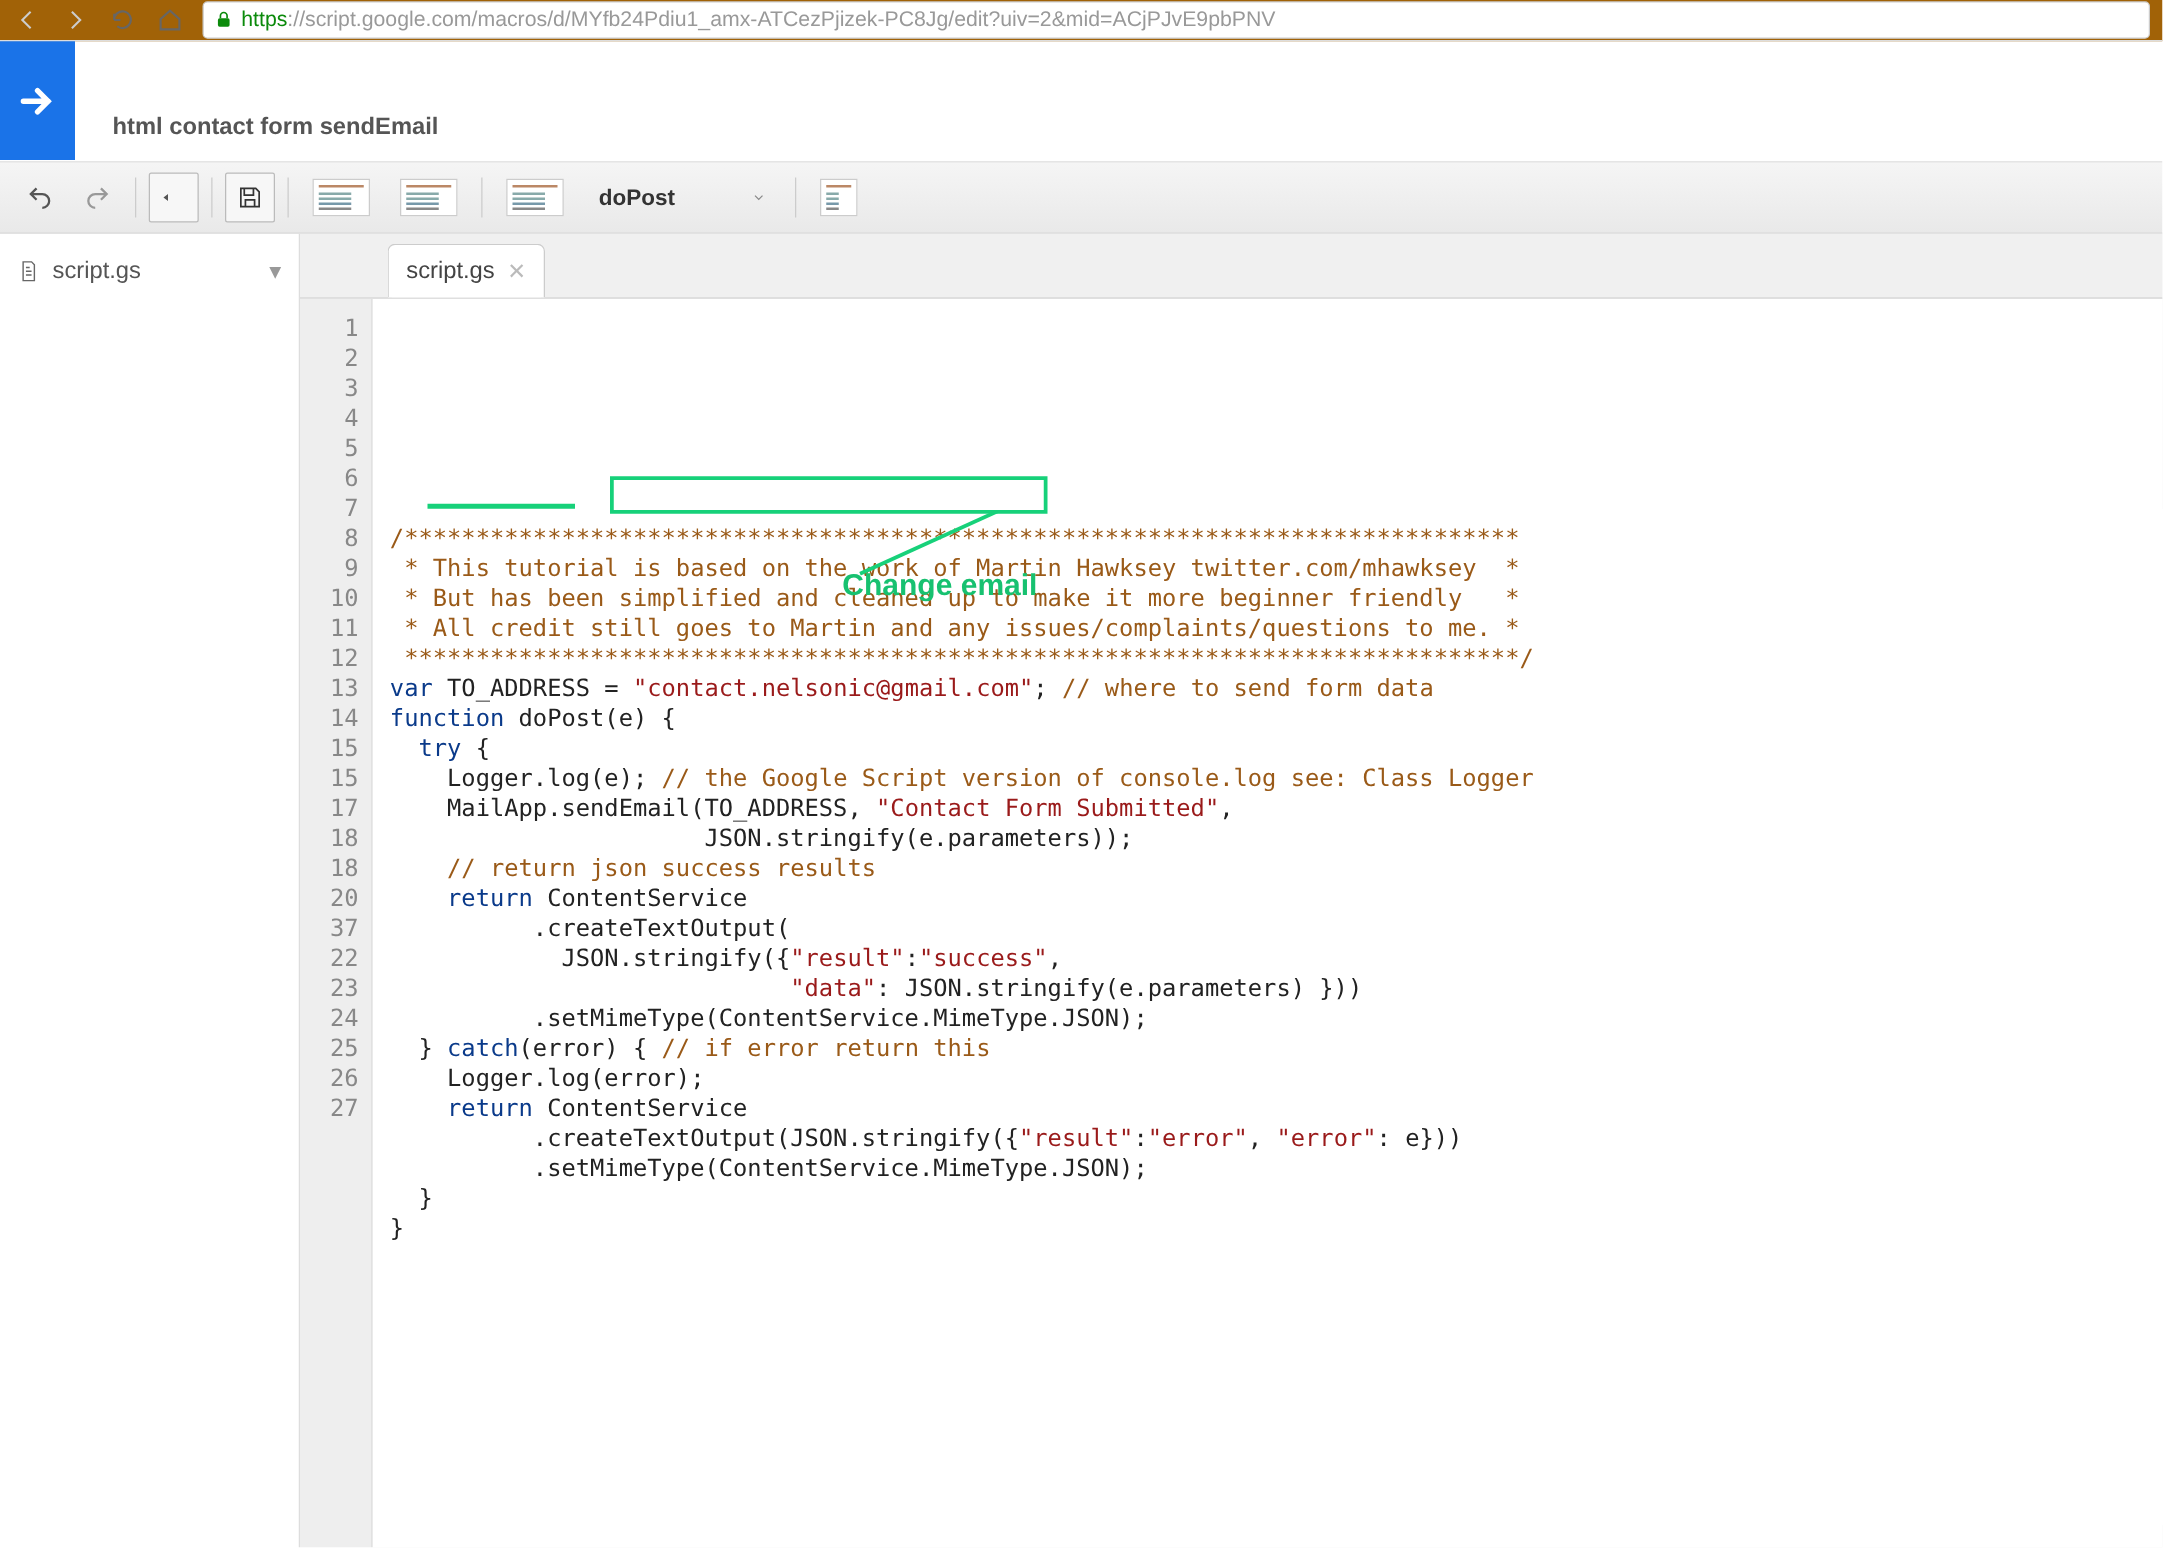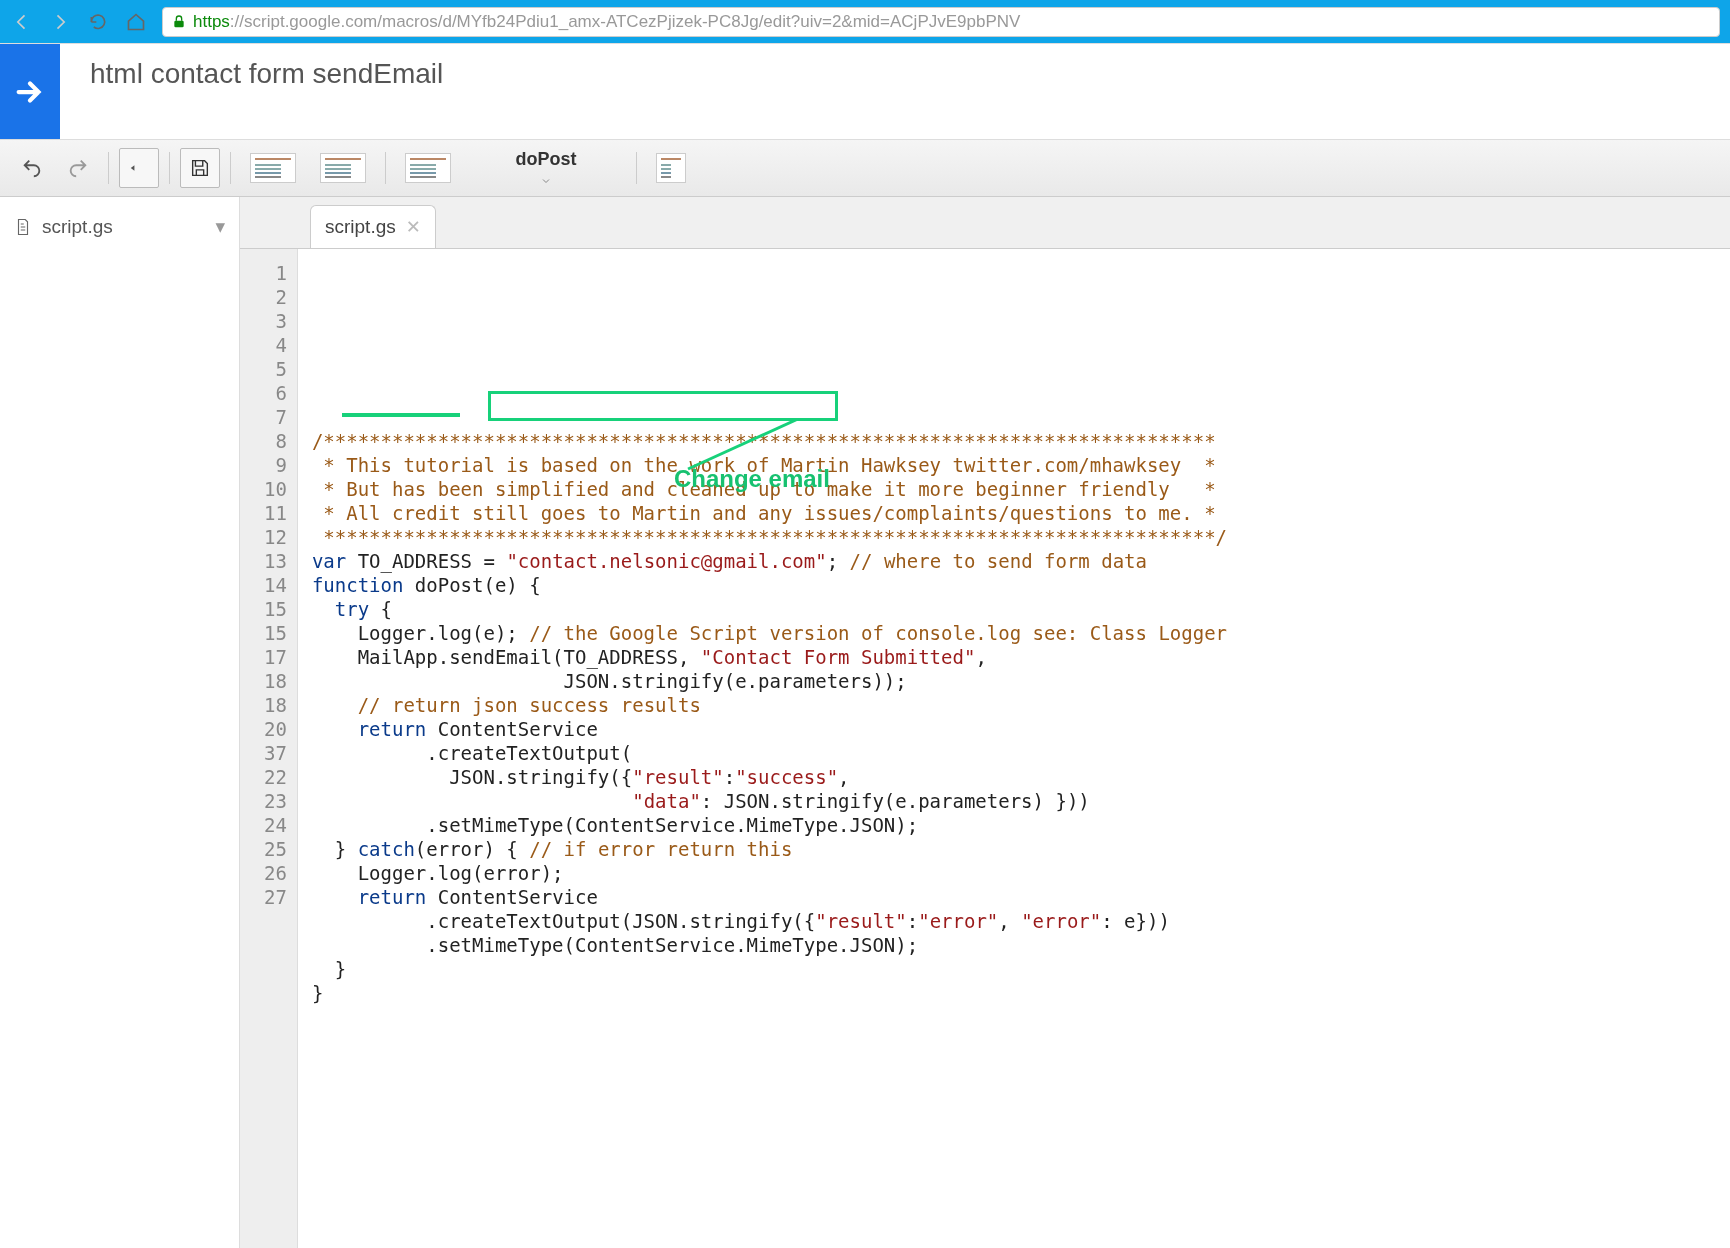--- a/index.html
+++ b/index.html
@@ -1,21 +1,21 @@
 <!DOCTYPE html>
 <html><head>
 <meta charset="utf-8">
 <style>
 * { box-sizing: border-box; margin: 0; padding: 0; }
 body { font-family: Arial, sans-serif; font-size: 14px; color: #333; background: #fff; overflow: hidden; }
 
 
 .browser-bar {
-  height: 44px;
-  background: #0ea5e9;
+  height: 33px;
+  background: #a16207;
   border-bottom: 1px solid #ddd;
   display: flex;
   align-items: center;
   padding: 0 10px;
   gap: 14px;
 }
 .nav-btn { width: 24px; height: 24px; display: flex; align-items: center; justify-content: center; color: #888; cursor: pointer; }
 .nav-btn.disabled { color: #ccc; }
 .addr-bar {
   flex: 1;
@@ -35,21 +35,21 @@
 .url-text .secure { color: #0b8a0b; }
 
 
 .app-header { display: flex; }
 .logo {
   width: 60px; height: 95px;
   background: #1a73e8;
   display: flex; align-items: center; justify-content: center;
 }
 .header-right { flex: 1; padding: 14px 24px 6px 30px; }
-.doc-title { font-size: 28px; color: #555; font-weight: 400; margin-bottom: 10px; }
+.doc-title { font-size: 19px; color: #555; font-weight: 700; margin-bottom: 10px; margin-top: 44px; }
 .menubar { display: flex; gap: 30px; font-size: 20px; color: #333; }
 .menubar span { cursor: pointer; }
 
 
 .toolbar {
   height: 58px;
   background: linear-gradient(#f5f5f5,#e9e9e9);
   border-top: 1px solid #ddd;
   border-bottom: 1px solid #ccc;
   display: flex;
@@ -69,21 +69,20 @@
 .tb-btn.framed { border: 1px solid #bbb; background: #f7f7f7; }
 .tb-sep { width: 1px; height: 32px; background: #ccc; margin: 0 4px; }
 .tb-group { display: flex; gap: 6px; }
 .func-select {
   height: 40px; min-width: 160px;
   border: 1px solid transparent;
   display: flex; align-items: center; justify-content: space-between;
   padding: 0 12px;
   font-size: 18px; font-weight: bold; color: #333;
   cursor: pointer;
-  flex-direction: column;
 }
 .minimap-thumb {
   width: 46px; height: 30px;
   border: 1px solid #ccc;
   background: #fff;
   position: relative;
 }
 .minimap-thumb::before {
   content: ''; position: absolute; left: 4px; right: 4px; top: 4px; height: 2px; background: #b86;
 }

